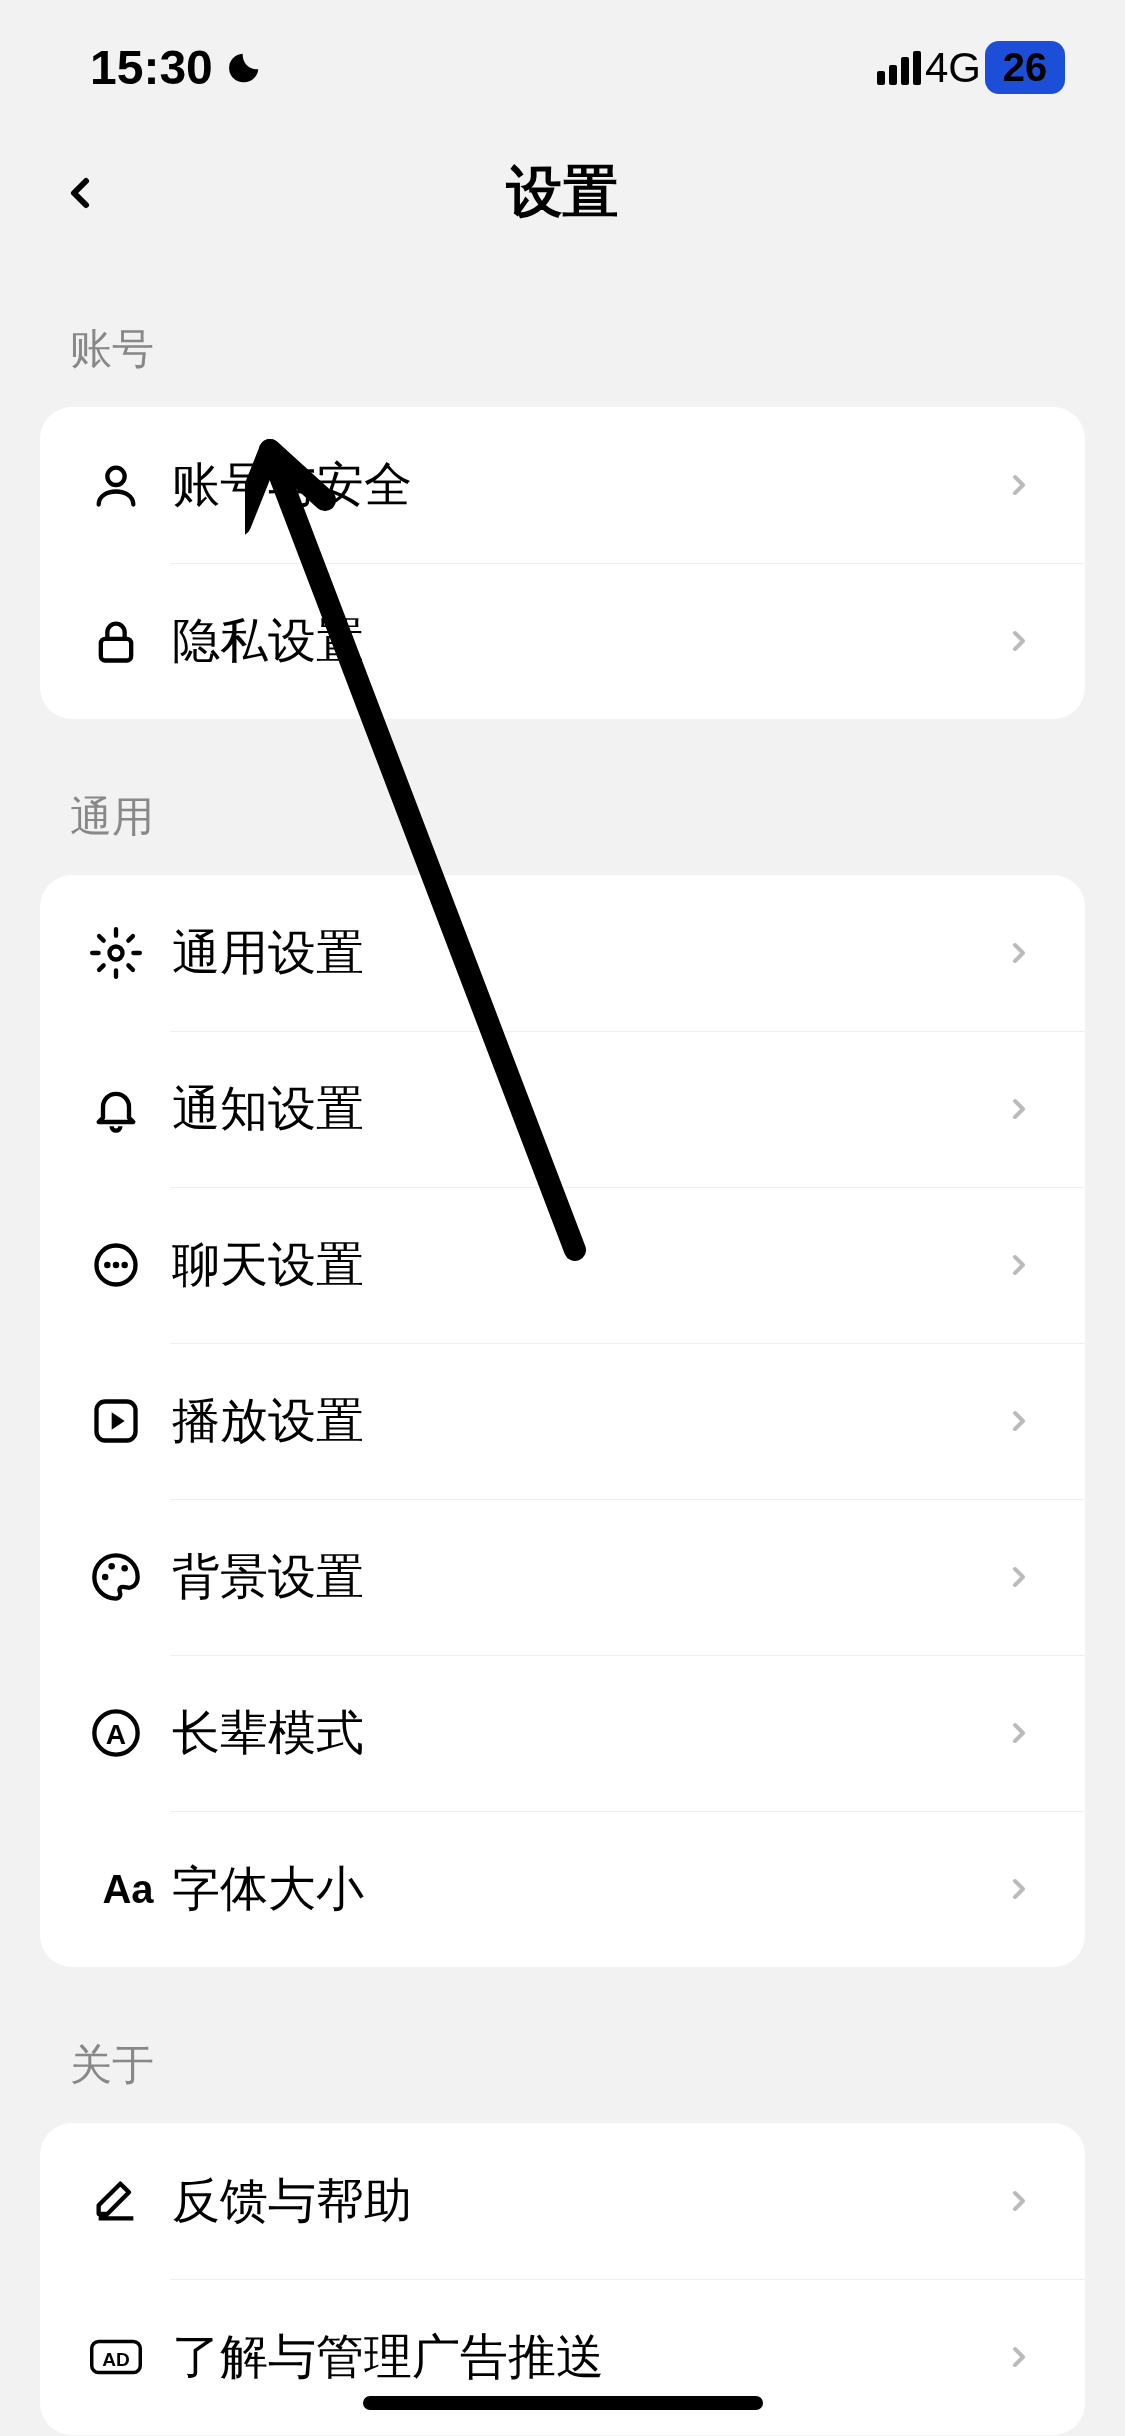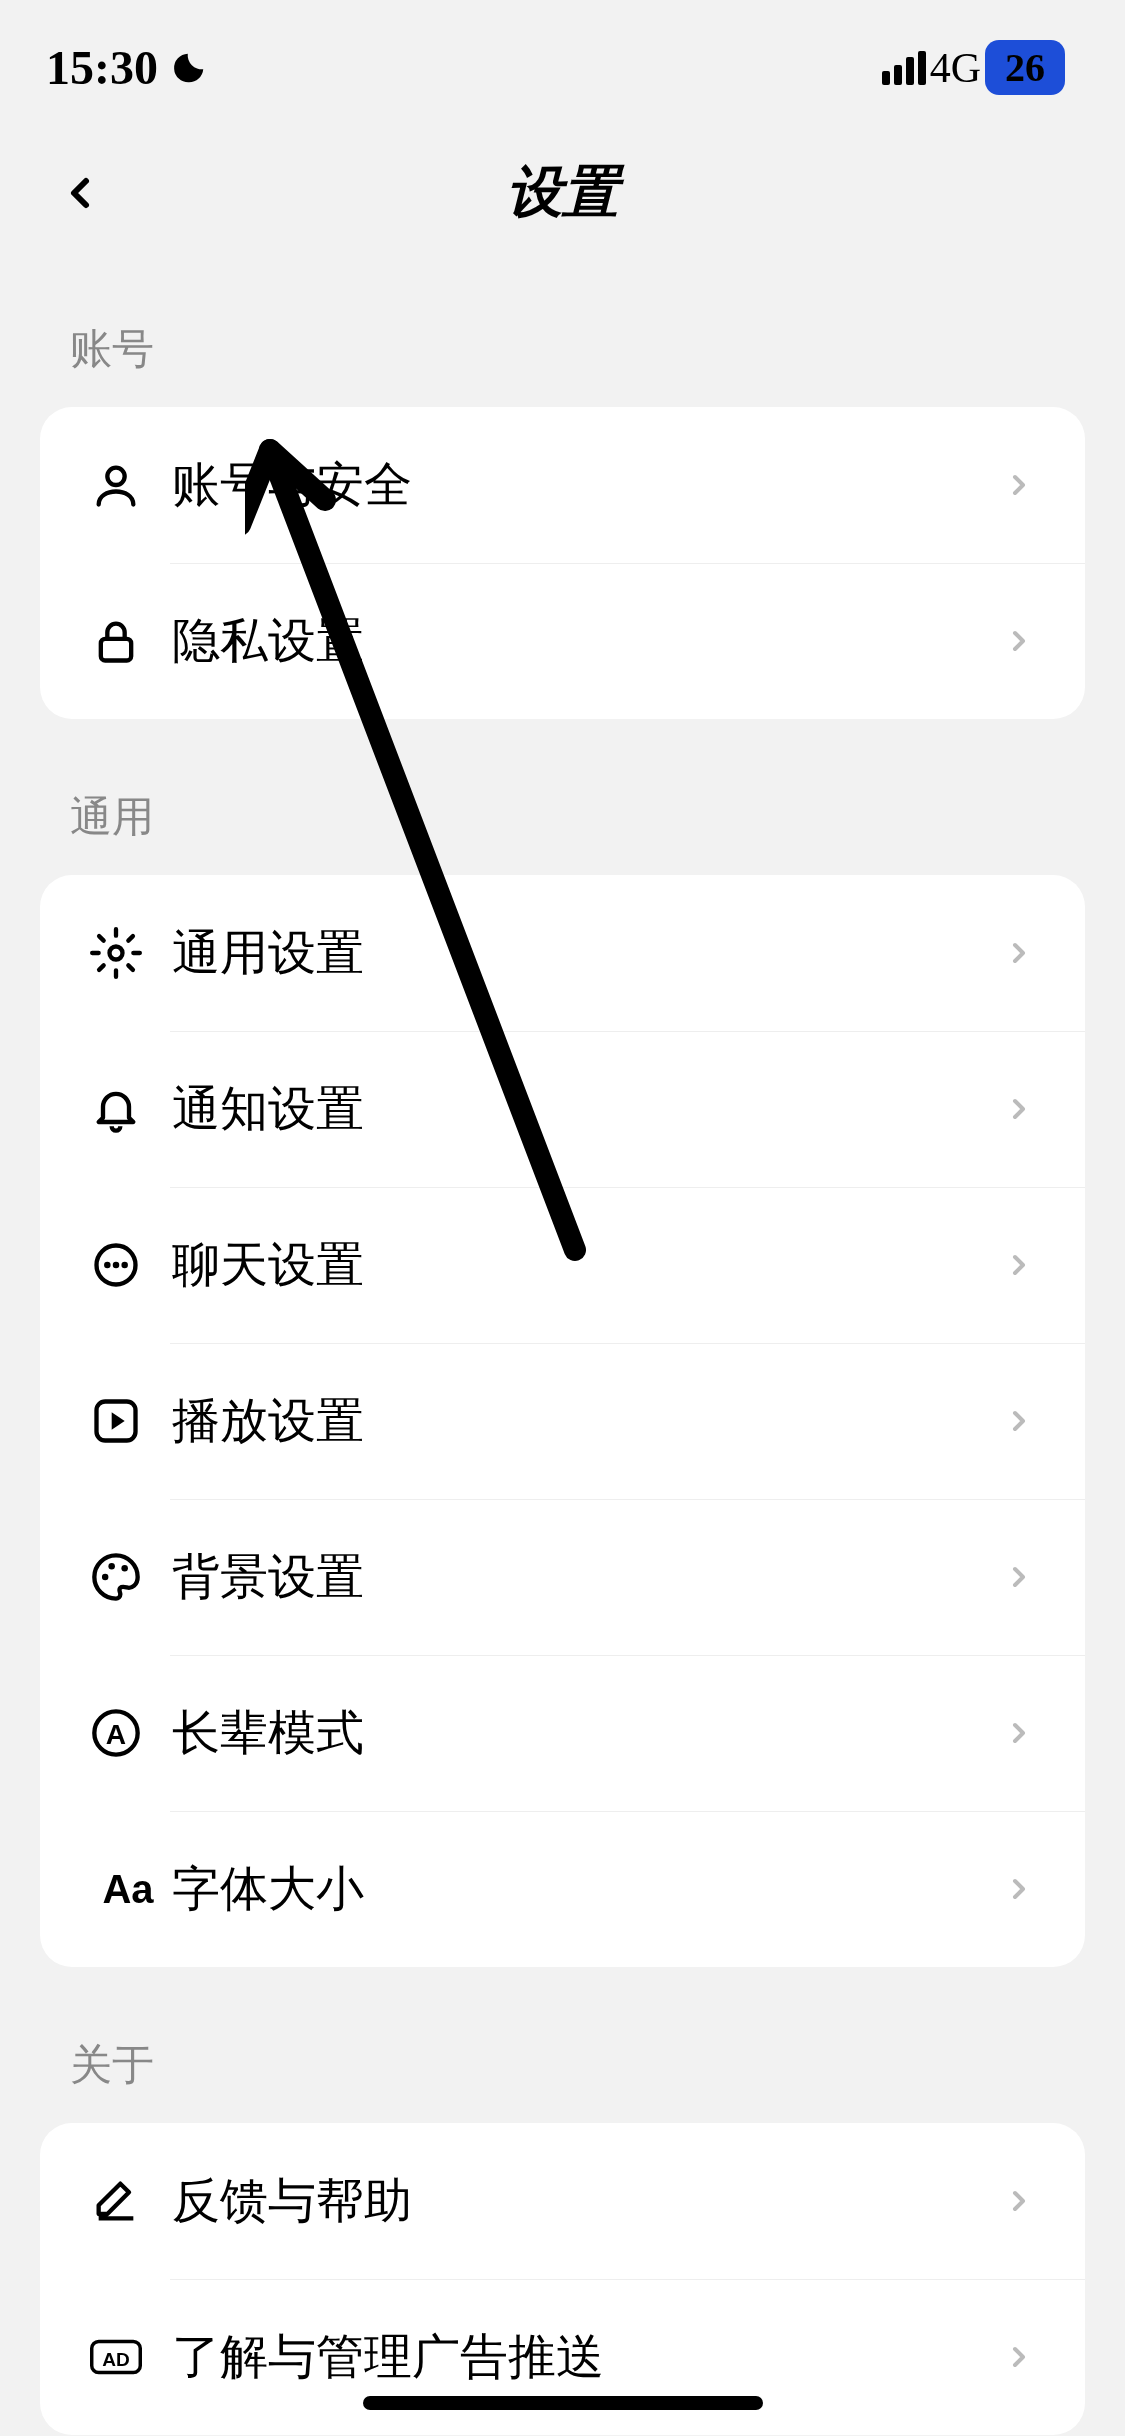--- a/index.html
+++ b/index.html
@@ -12,25 +12,24 @@
       height: 2436px;
       background: #f2f2f2;
       font-family: -apple-system, "PingFang SC", "Helvetica Neue", Arial, sans-serif;
       position: relative;
       overflow: hidden;
     }
     .status-bar {
       display: flex;
       justify-content: space-between;
       align-items: center;
-      padding: 40px 60px 20px 46px;
+      padding: 40px 60px 20px 90px;
       font-size: 48px;
       font-weight: 600;
       color: #000;
-      font-family: Liberation Serif, serif;
     }
     .status-left {
       display: flex;
       align-items: center;
       gap: 12px;
     }
     .status-right {
       display: flex;
       align-items: center;
       gap: 4px;
@@ -67,21 +66,20 @@
       display: flex;
       align-items: center;
       justify-content: center;
       min-width: 80px;
     }
     .nav-header {
       display: flex;
       align-items: center;
       padding: 40px 50px 60px 50px;
       position: relative;
-      font-style: italic;
     }
     .back-btn {
       width: 60px;
       height: 60px;
       display: flex;
       align-items: center;
       justify-content: center;
       cursor: pointer;
       position: absolute;
       left: 50px;

